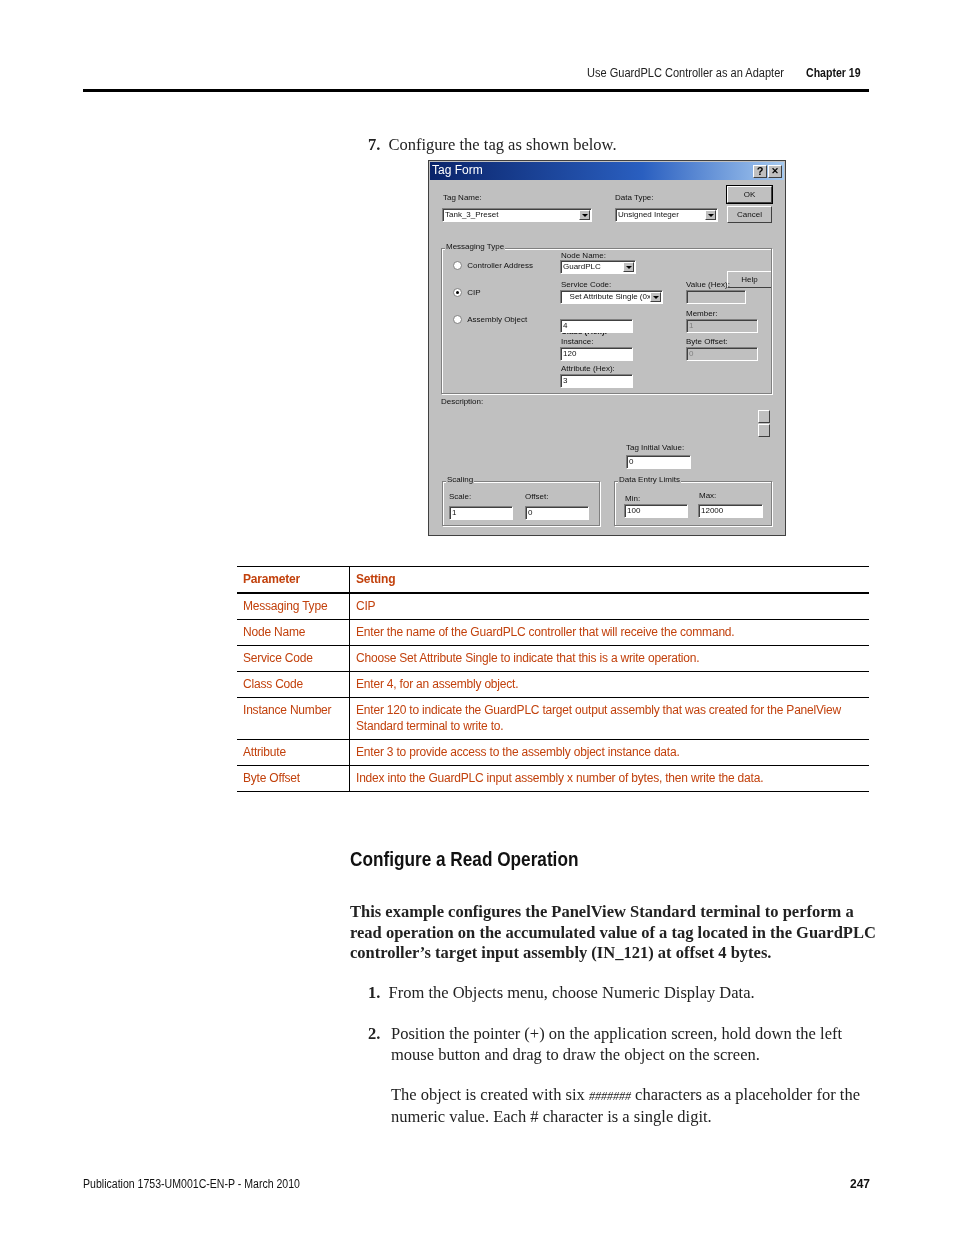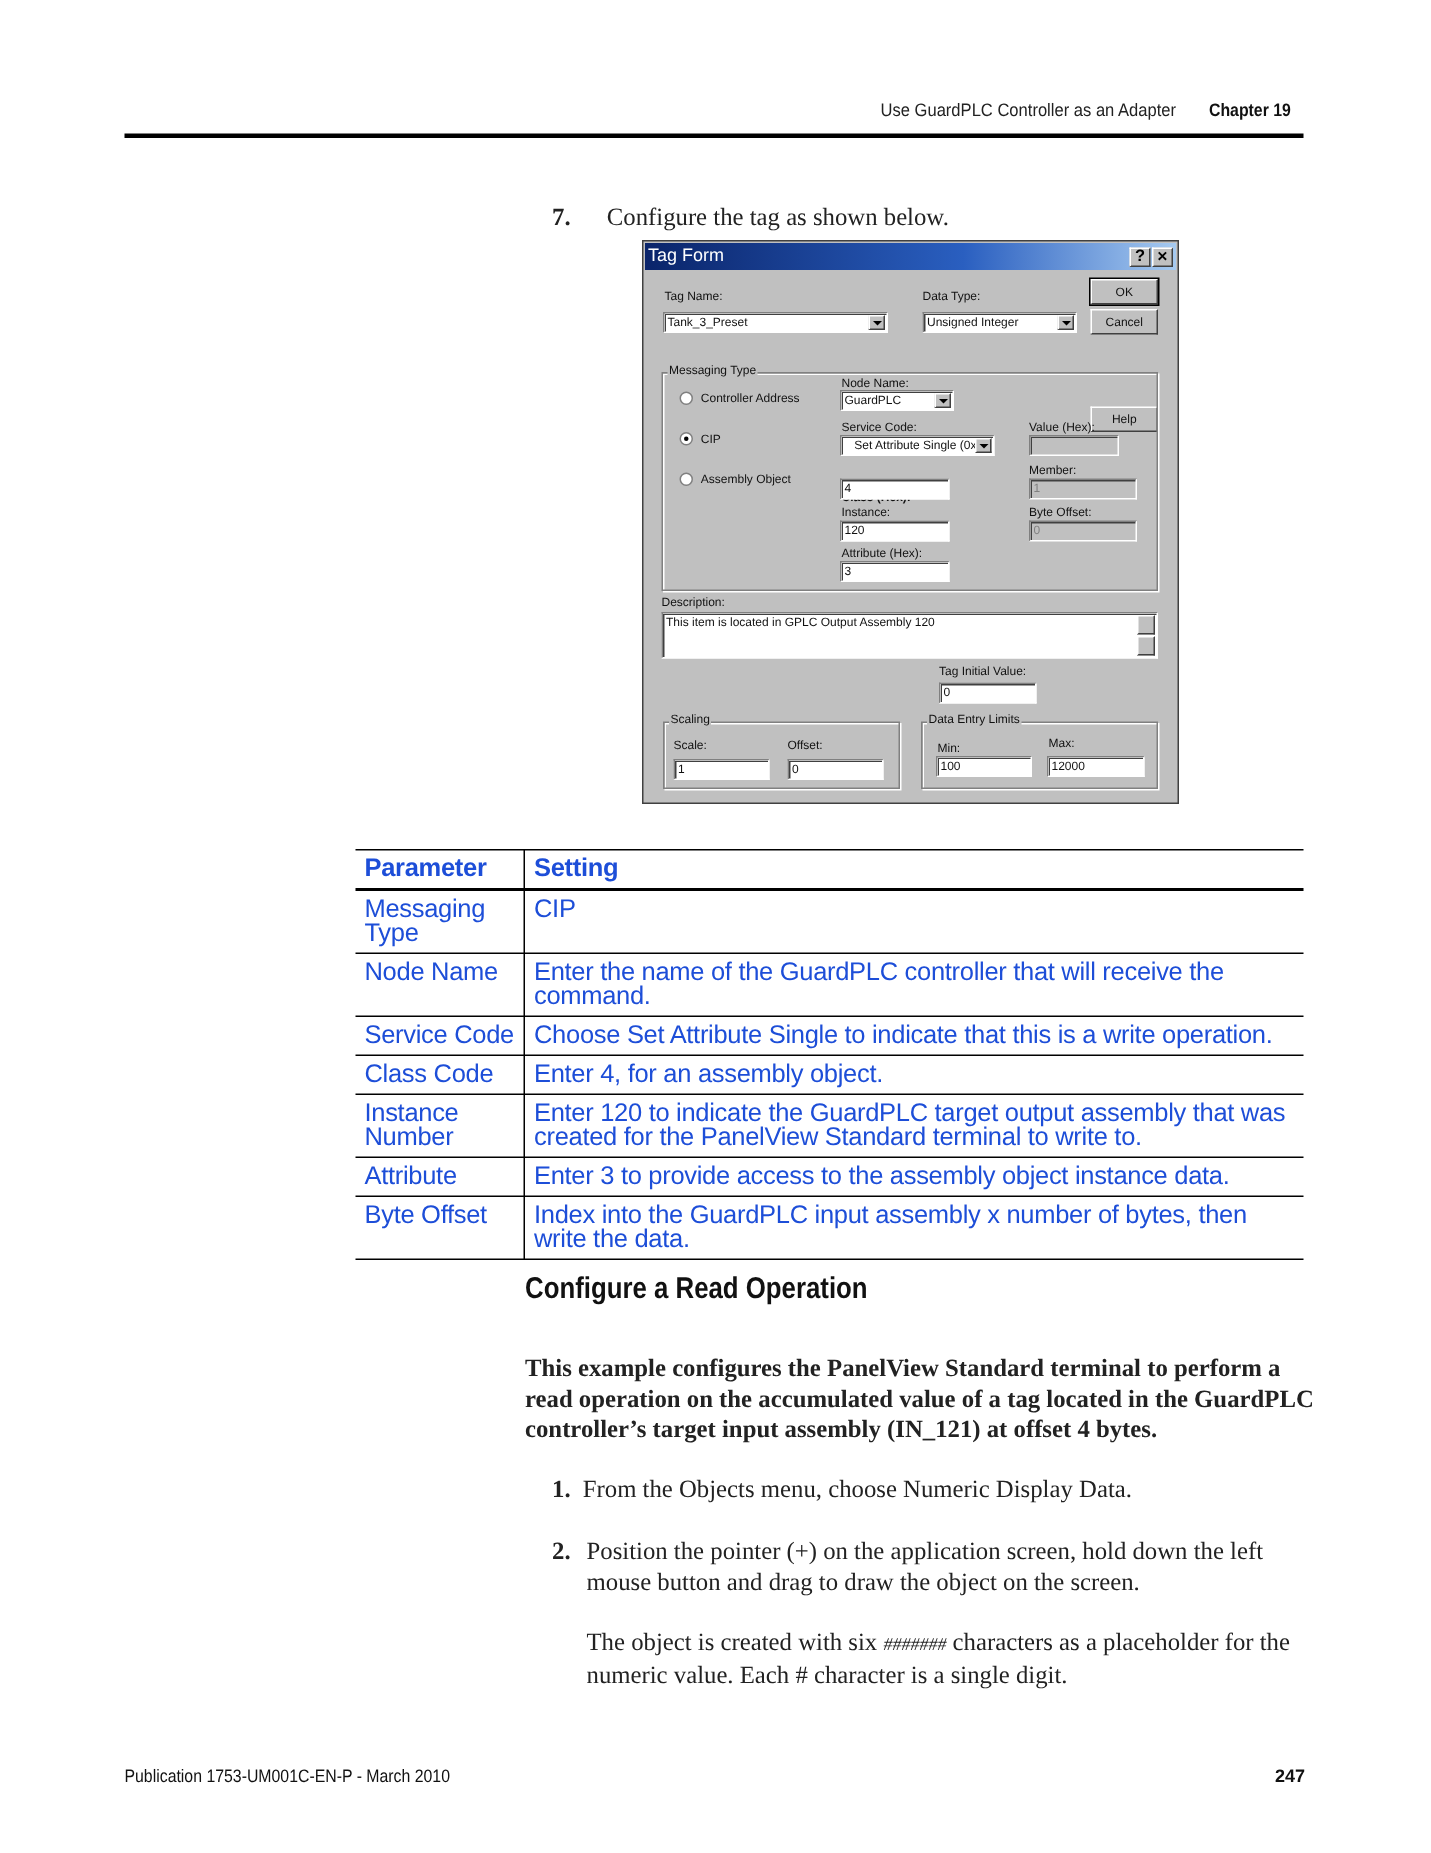--- a/index.html
+++ b/index.html
@@ -26,42 +26,42 @@
   .ddbtn::after { content:""; position:absolute; left:2px; top:3px; border-left:3px solid transparent; border-right:3px solid transparent; border-top:3px solid #000; }
   .btn { width:45px; height:17px; background:#c0c0c0; border:1px solid; border-color:#fff #404040 #404040 #fff; box-sizing:border-box; text-align:center; line-height:15px; font-size:8px; }
   .btn.def { outline:1px solid #000; }
   .grp { border:1px solid #808080; box-shadow:1px 1px 0 #fff inset, 1px 1px 0 #fff; box-sizing:border-box; }
   .grp-lbl { background:#c0c0c0; padding:0 1px; font-size:8px; }
   .radio { width:9px; height:9px; border-radius:50%; background:#fff; border:1px solid #808080; box-sizing:border-box; }
   .radio.on::after { content:""; position:absolute; left:2px; top:2px; width:3px; height:3px; border-radius:50%; background:#000; }
   .sbtn { width:12px; height:13px; background:#c0c0c0; border:1px solid; border-color:#fff #404040 #404040 #fff; box-sizing:border-box; }
 
   
-  .tbl { left:237px; top:566px; width:632px; border-collapse:collapse; font-family:"Liberation Sans", sans-serif; font-size:17px; color:#1d4ed8; }
+  .tbl { left:237px; top:566px; width:632px; border-collapse:collapse; font-family:"Liberation Sans", sans-serif; font-size:12px; color:#c2410c; }
   .tbl th, .tbl td { text-align:left; vertical-align:top; padding:4px 6px 5px 6px; line-height:16px; }
   .tbl th { font-weight:bold; border-top:1px solid #000; border-bottom:2px solid #000; padding-top:4px; padding-bottom:5px; }
   .tbl td { border-bottom:1px solid #000; }
   .tbl .c1 { width:100px; border-right:1px solid #000; }
   .tbl td, .tbl th { letter-spacing:-0.2px; }
 
   .h2 { left:350px; top:848px; font-size:20px; font-weight:bold; font-family:"Liberation Sans", sans-serif; transform:scaleX(0.86); transform-origin:left; }
 
   .footer-pub { left:83px; top:1177px; font-size:12px; transform:scaleX(0.88); transform-origin:left; }
   .footer-pg { left:850px; top:1177px; font-size:12px; font-weight:bold; }
 </style>
 </head>
 <body>
 
 <div class="abs hdr-title">Use GuardPLC Controller as an Adapter</div>
 <div class="abs hdr-chap">Chapter 19</div>
 <div class="abs hdr-rule"></div>
 
 <div class="abs serif" style="left:368px; top:135px;">
   <span class="stepnum">7.</span>
-  <span style="margin-left:20px;">Configure the tag as shown below.</span>
+  <span style="margin-left:4px;">Configure the tag as shown below.</span>
 </div>
 
 <div class="abs dlg">
   <div class="abs dlg-title">
     <div class="abs dlg-title-text">Tag Form</div>
     <div class="abs tbtn" style="right:17px;">?</div>
     <div class="abs tbtn" style="right:2px; font-size:9px;">✕</div>
   </div>
 
   <div class="abs lbl" style="left:14px; top:32px;">Tag Name:</div>
@@ -120,23 +120,20 @@
   <div class="abs lbl" style="left:132px; top:176px;">Instance:</div>
   <div class="abs field" style="left:131px; top:186px; width:73px;">120</div>
 
   <div class="abs lbl" style="left:257px; top:176px;">Byte Offset:</div>
   <div class="abs field dis" style="left:257px; top:186px; width:72px;">0</div>
 
   <div class="abs lbl" style="left:132px; top:203px;">Attribute (Hex):</div>
   <div class="abs field" style="left:131px; top:213px; width:73px;">3</div>
 
   <div class="abs lbl" style="left:12px; top:236px;">Description:</div>
-  <div class="abs field" style="left:12px; top:247px; width:331px; height:31px; line-height:12px;">
-    <span>This item is located in GPLC Output Assembly 120</span>
-  </div>
   <div class="abs sbtn" style="left:329px; top:249px;"></div>
   <div class="abs sbtn" style="left:329px; top:263px;"></div>
 
   <div class="abs lbl" style="left:197px; top:282px;">Tag Initial Value:</div>
   <div class="abs field" style="left:197px; top:294px; width:65px;">0</div>
 
   <div class="abs grp" style="left:13px; top:320px; width:158px; height:45px;"></div>
   <div class="abs grp-lbl" style="left:17px; top:314px;">Scaling</div>
   <div class="abs lbl" style="left:20px; top:331px;">Scale:</div>
   <div class="abs field" style="left:20px; top:345px; width:64px;">1</div>

